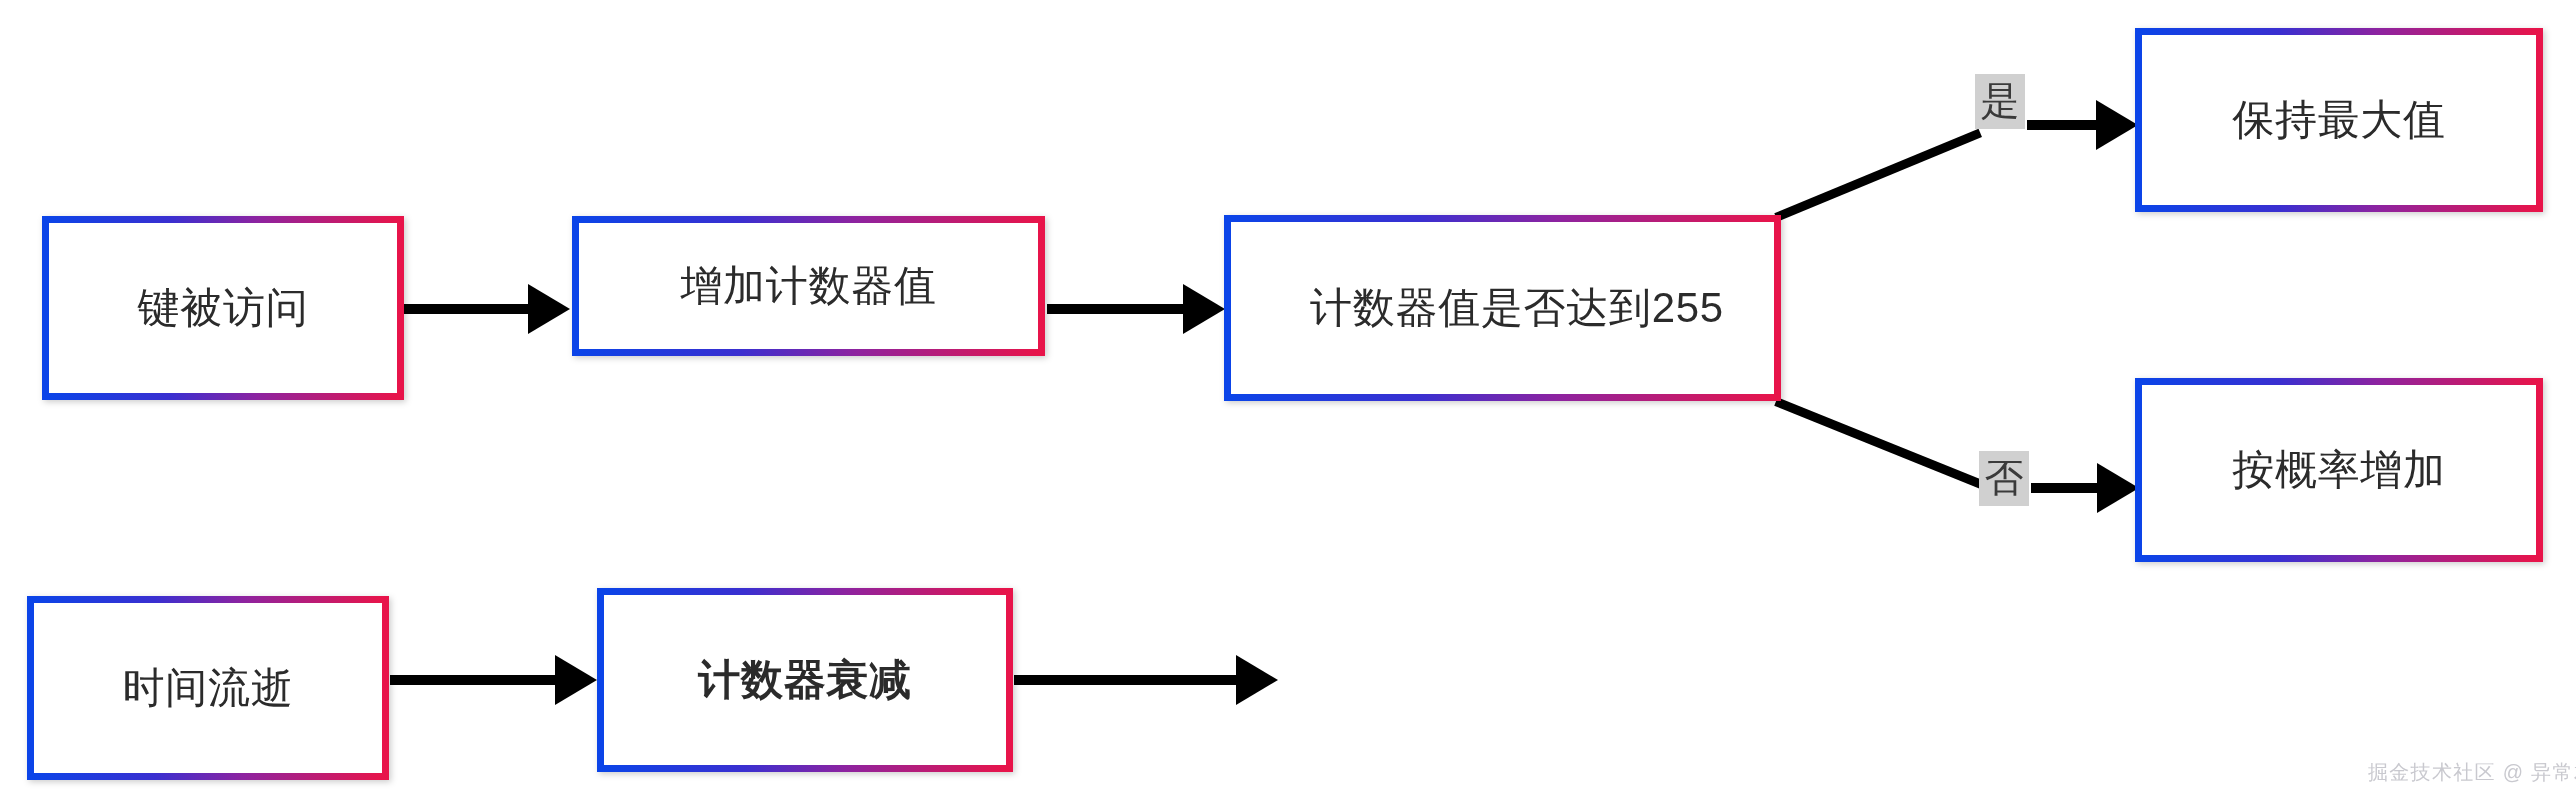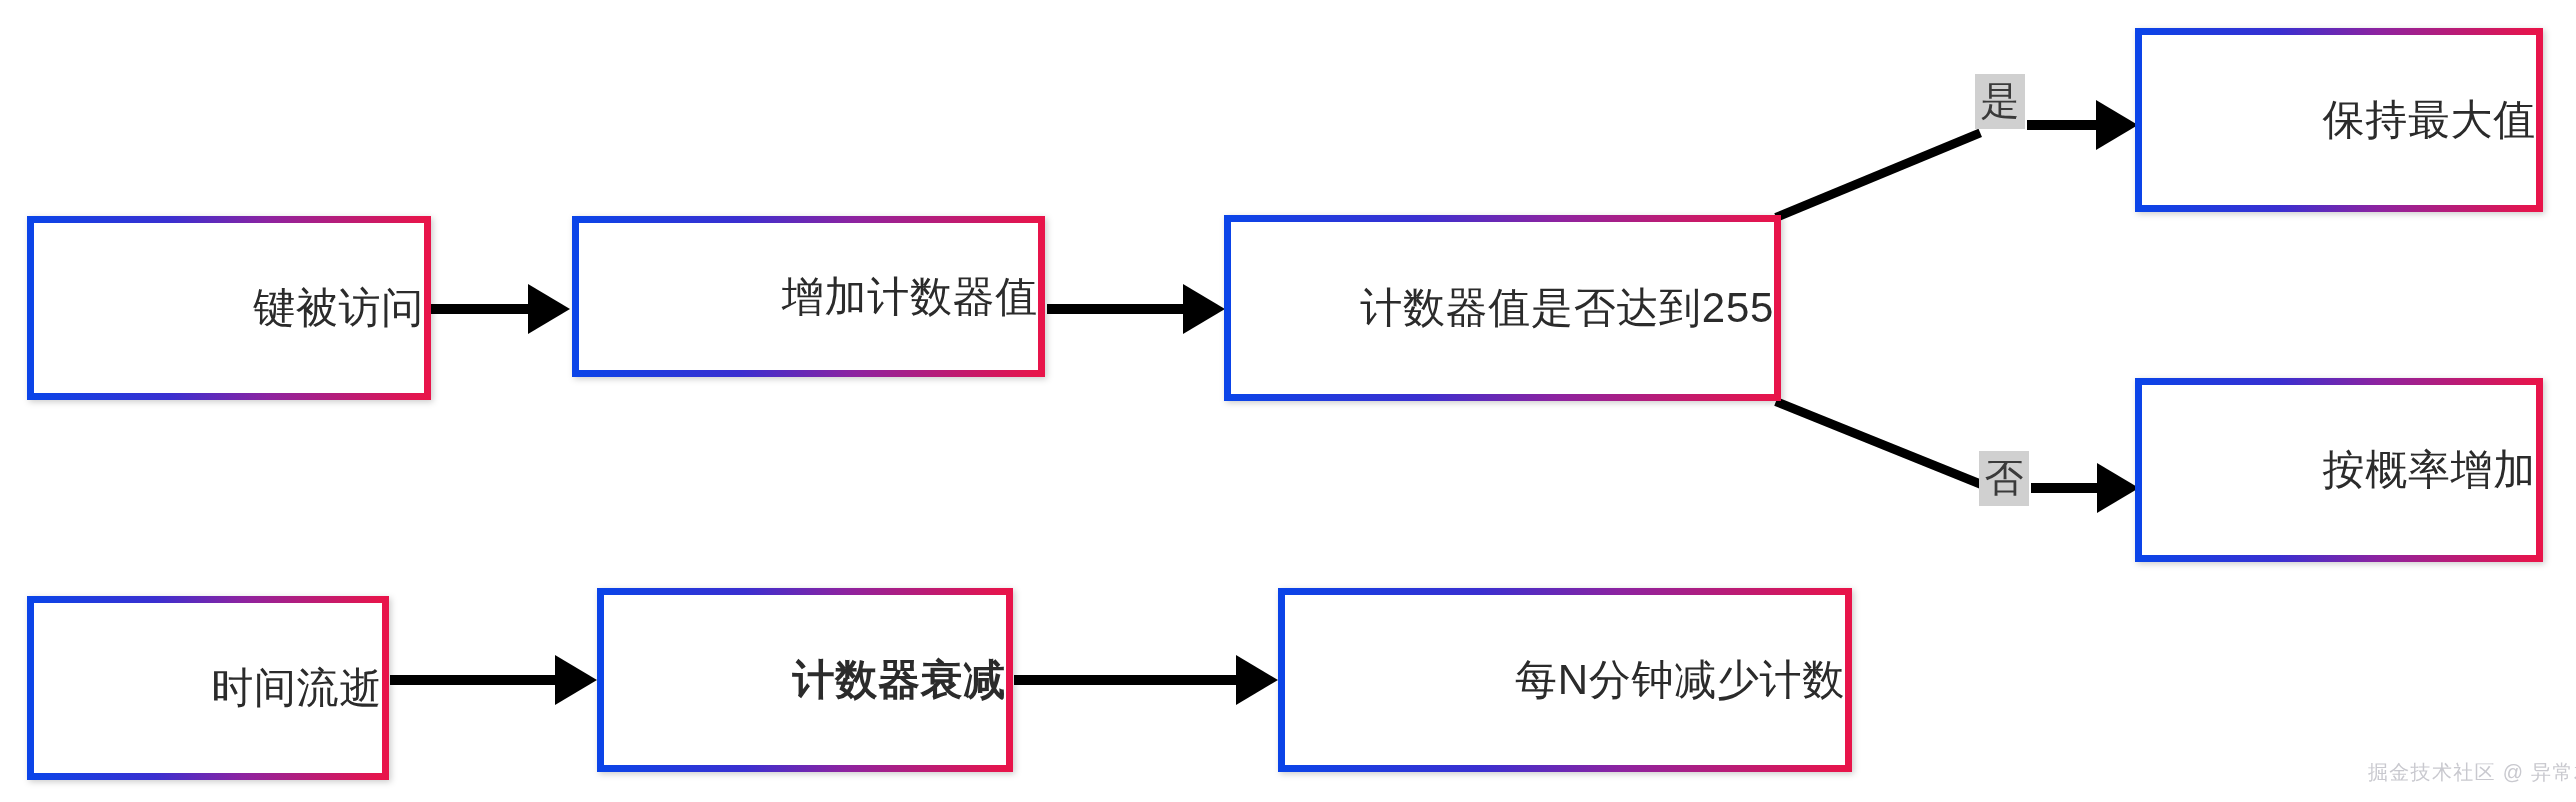--- a/index.html
+++ b/index.html
@@ -16,21 +16,21 @@
     overflow: hidden;
   }
 
   
   .node {
     position: absolute;
     box-sizing: border-box;
     background: #ffffff;
     display: flex;
     align-items: center;
-    justify-content: flex-end;
+    justify-content: center;
     border: 7.4px solid transparent;
     border-image: linear-gradient(90deg, #0b44e8 0%, #3a2fd0 35%, #8d23a0 60%, #e8144a 100%) 1;
     filter: drop-shadow(2px 2.7px 3.4px rgba(0,0,0,0.20));
   }
   .node-label {
     color: #2b2b2b;
     font-size: 42px;
     line-height: 1;
     white-space: nowrap;
     letter-spacing: 0.7px;
@@ -120,25 +120,25 @@
   <div class="diag" style="left:1776px; top:397px; width:223px; transform: rotate(22deg);"></div>
   <div class="arrow-h" style="left:2031px; top:488px; width:107px;">
     <div class="shaft" style="width:67px;"></div>
     <div class="head" style="left:66px;"></div>
   </div>
 
   <div class="branch-label" style="left:1975px; top:74px;">是</div>
 
   <div class="branch-label" style="left:1979px; top:451px;">否</div>
 
-  <div class="node" style="left:27px; top:216px; width:404px; height:184px;">
+  <div class="node" style="left:42px; top:216px; width:362px; height:184px;">
     <span class="node-label">键被访问</span>
   </div>
 
-  <div class="node" style="left:572px; top:216px; width:473px; height:161px;">
+  <div class="node" style="left:572px; top:216px; width:473px; height:140px;">
     <span class="node-label">增加计数器值</span>
   </div>
 
   <div class="node" style="left:1224px; top:215px; width:557px; height:186px;padding-left:29px;">
     <span class="node-label">计数器值是否达到255</span>
   </div>
 
   <div class="node" style="left:2135px; top:28px; width:408px; height:184px;">
     <span class="node-label">保持最大值</span>
   </div>
@@ -148,20 +148,17 @@
   </div>
 
   <div class="node" style="left:27px; top:596px; width:362px; height:184px;">
     <span class="node-label">时间流逝</span>
   </div>
 
   <div class="node" style="left:597px; top:588px; width:416px; height:184px;font-weight:bold;">
     <span class="node-label">计数器衰减</span>
   </div>
 
-  <div class="node" style="left:1278px; top:588px; width:574px; height:184px;">
-    <span class="node-label">每N分钟减少计数</span>
-  </div>
 
   <div class="watermark" style="left:2368px; top:759px;">掘金技术社区 @ 异常君</div>
 
 </div>
 
 
 </body></html>

